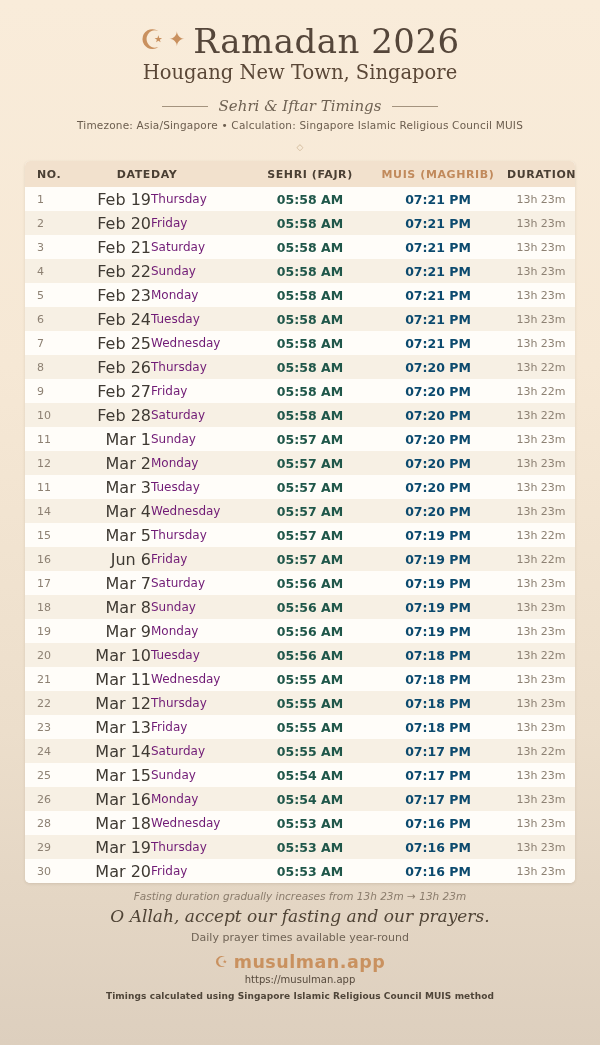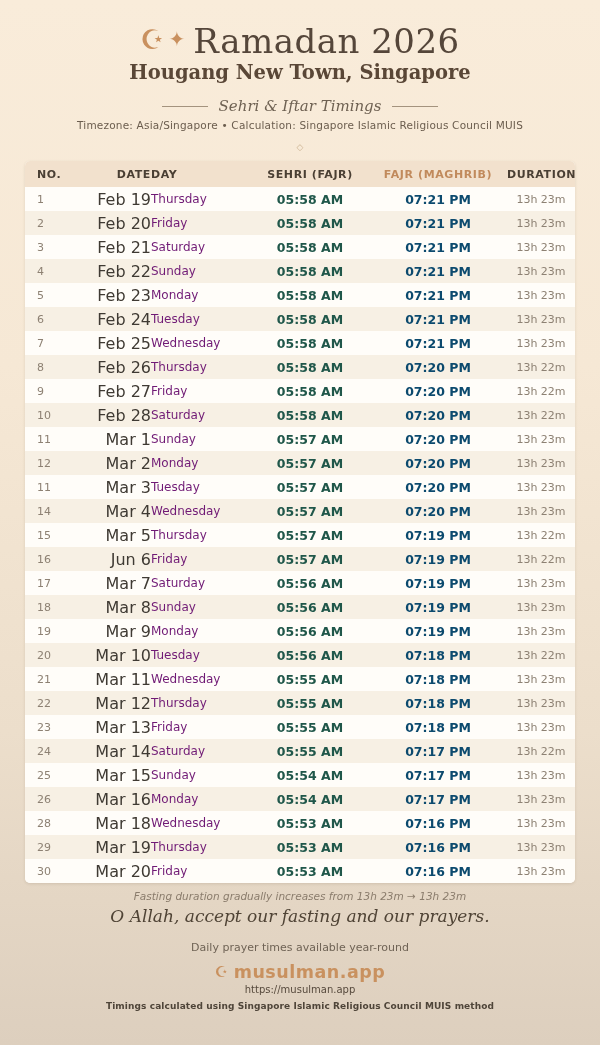--- a/index.html
+++ b/index.html
@@ -7,21 +7,21 @@
   .page{
     width:600px;height:1045px;box-sizing:border-box;
     background:linear-gradient(180deg,#f9ecda 0%,#f6e8d5 35%,#ecdecb 70%,#ddcfbe 100%);
     text-align:center;
   }
   
   .title-row{padding-top:24px;line-height:1;white-space:nowrap;}
   .crescent{font-size:27px;color:#c9905e;vertical-align:4px;margin-right:4px;}
   .sparkle{font-size:20px;color:#c9905e;vertical-align:7px;margin-right:8px;}
   .main-title{display:inline;font-family:"DejaVu Serif",serif;font-weight:normal;font-size:34px;color:#55463a;letter-spacing:0.5px;}
-  .location{margin:3px 0 0 0;font-family:"DejaVu Serif",serif;font-weight:bold;font-size:19.5px;color:#5a4737;}
+  .location{margin:3px 0 0 0;font-family:"DejaVu Serif",serif;font-weight:normal;font-size:19.5px;color:#5a4737;}
   .divider-row{margin-top:13px;display:flex;align-items:center;justify-content:center;gap:11px;}
   .divider-line{width:46px;height:1px;background:#a4937e;}
   .subtitle{font-family:"DejaVu Serif",serif;font-style:italic;font-size:15px;color:#6e6152;}
   .meta{margin-top:4px;font-size:10.5px;color:#6b5d4e;letter-spacing:0.2px;}
   .ornament{margin-top:11px;font-size:9px;color:#cdb493;}
   
   table.timetable{
     width:550px;margin:9px auto 0 auto;border-collapse:collapse;table-layout:fixed;
     background:#fffdf9;border-radius:5px;overflow:hidden;
     box-shadow:0 1px 3px rgba(90,70,50,0.15);
@@ -41,21 +41,21 @@
   td.col-day{color:#701a75;font-size:12px;}
   .col-sehri{width:118px;text-align:center;}
   td.col-sehri{color:#20574a;font-weight:bold;font-size:12.5px;}
   .col-iftar{width:138px;text-align:center;}
   td.col-iftar{color:#0c4a6e;font-weight:bold;font-size:12.5px;}
   .col-duration{text-align:center;}
   td.col-duration{color:#8d8173;font-size:11px;}
   
   .note{margin-top:7px;font-style:italic;font-size:10.5px;color:#8a7c6c;}
   .dua{margin-top:4px;font-family:"DejaVu Serif",serif;font-style:italic;font-size:17px;color:#4f4335;}
-  .availability{margin-top:15px;font-size:11px;color:#6f6355;}
+  .availability{margin-top:5px;font-size:11px;color:#6f6355;}
   .brand{margin-top:8px;font-size:17.5px;font-weight:bold;color:#c9915f;letter-spacing:0.5px;cursor:pointer;}
   .brand .brand-moon{font-weight:normal;font-size:15px;margin-right:5px;vertical-align:1px;}
   .url{margin-top:2px;font-size:10px;color:#56493c;}
   .method{margin-top:6px;font-size:9px;font-weight:bold;color:#4f4539;letter-spacing:0.1px;}
 </style>
 </head>
 <body>
 
 <div class="page">
 
@@ -73,21 +73,21 @@
     <div class="ornament">◇</div>
   </header>
 
   <table class="timetable">
     <thead>
       <tr>
         <th class="col-no">NO.</th>
         <th class="col-date">DATE</th>
         <th class="col-day">DAY</th>
         <th class="col-sehri">SEHRI (FAJR)</th>
-        <th class="col-iftar">FAJR (MAGHRIB)</th>
+        <th class="col-iftar">MUIS (MAGHRIB)</th>
         <th class="col-duration">DURATION</th>
       </tr>
     </thead>
     <tbody>
         <tr>
           <td class="col-no">1</td>
           <td class="col-date">Feb 19</td>
           <td class="col-day">Thursday</td>
           <td class="col-sehri">05:58 AM</td>
           <td class="col-iftar">07:21 PM</td>

